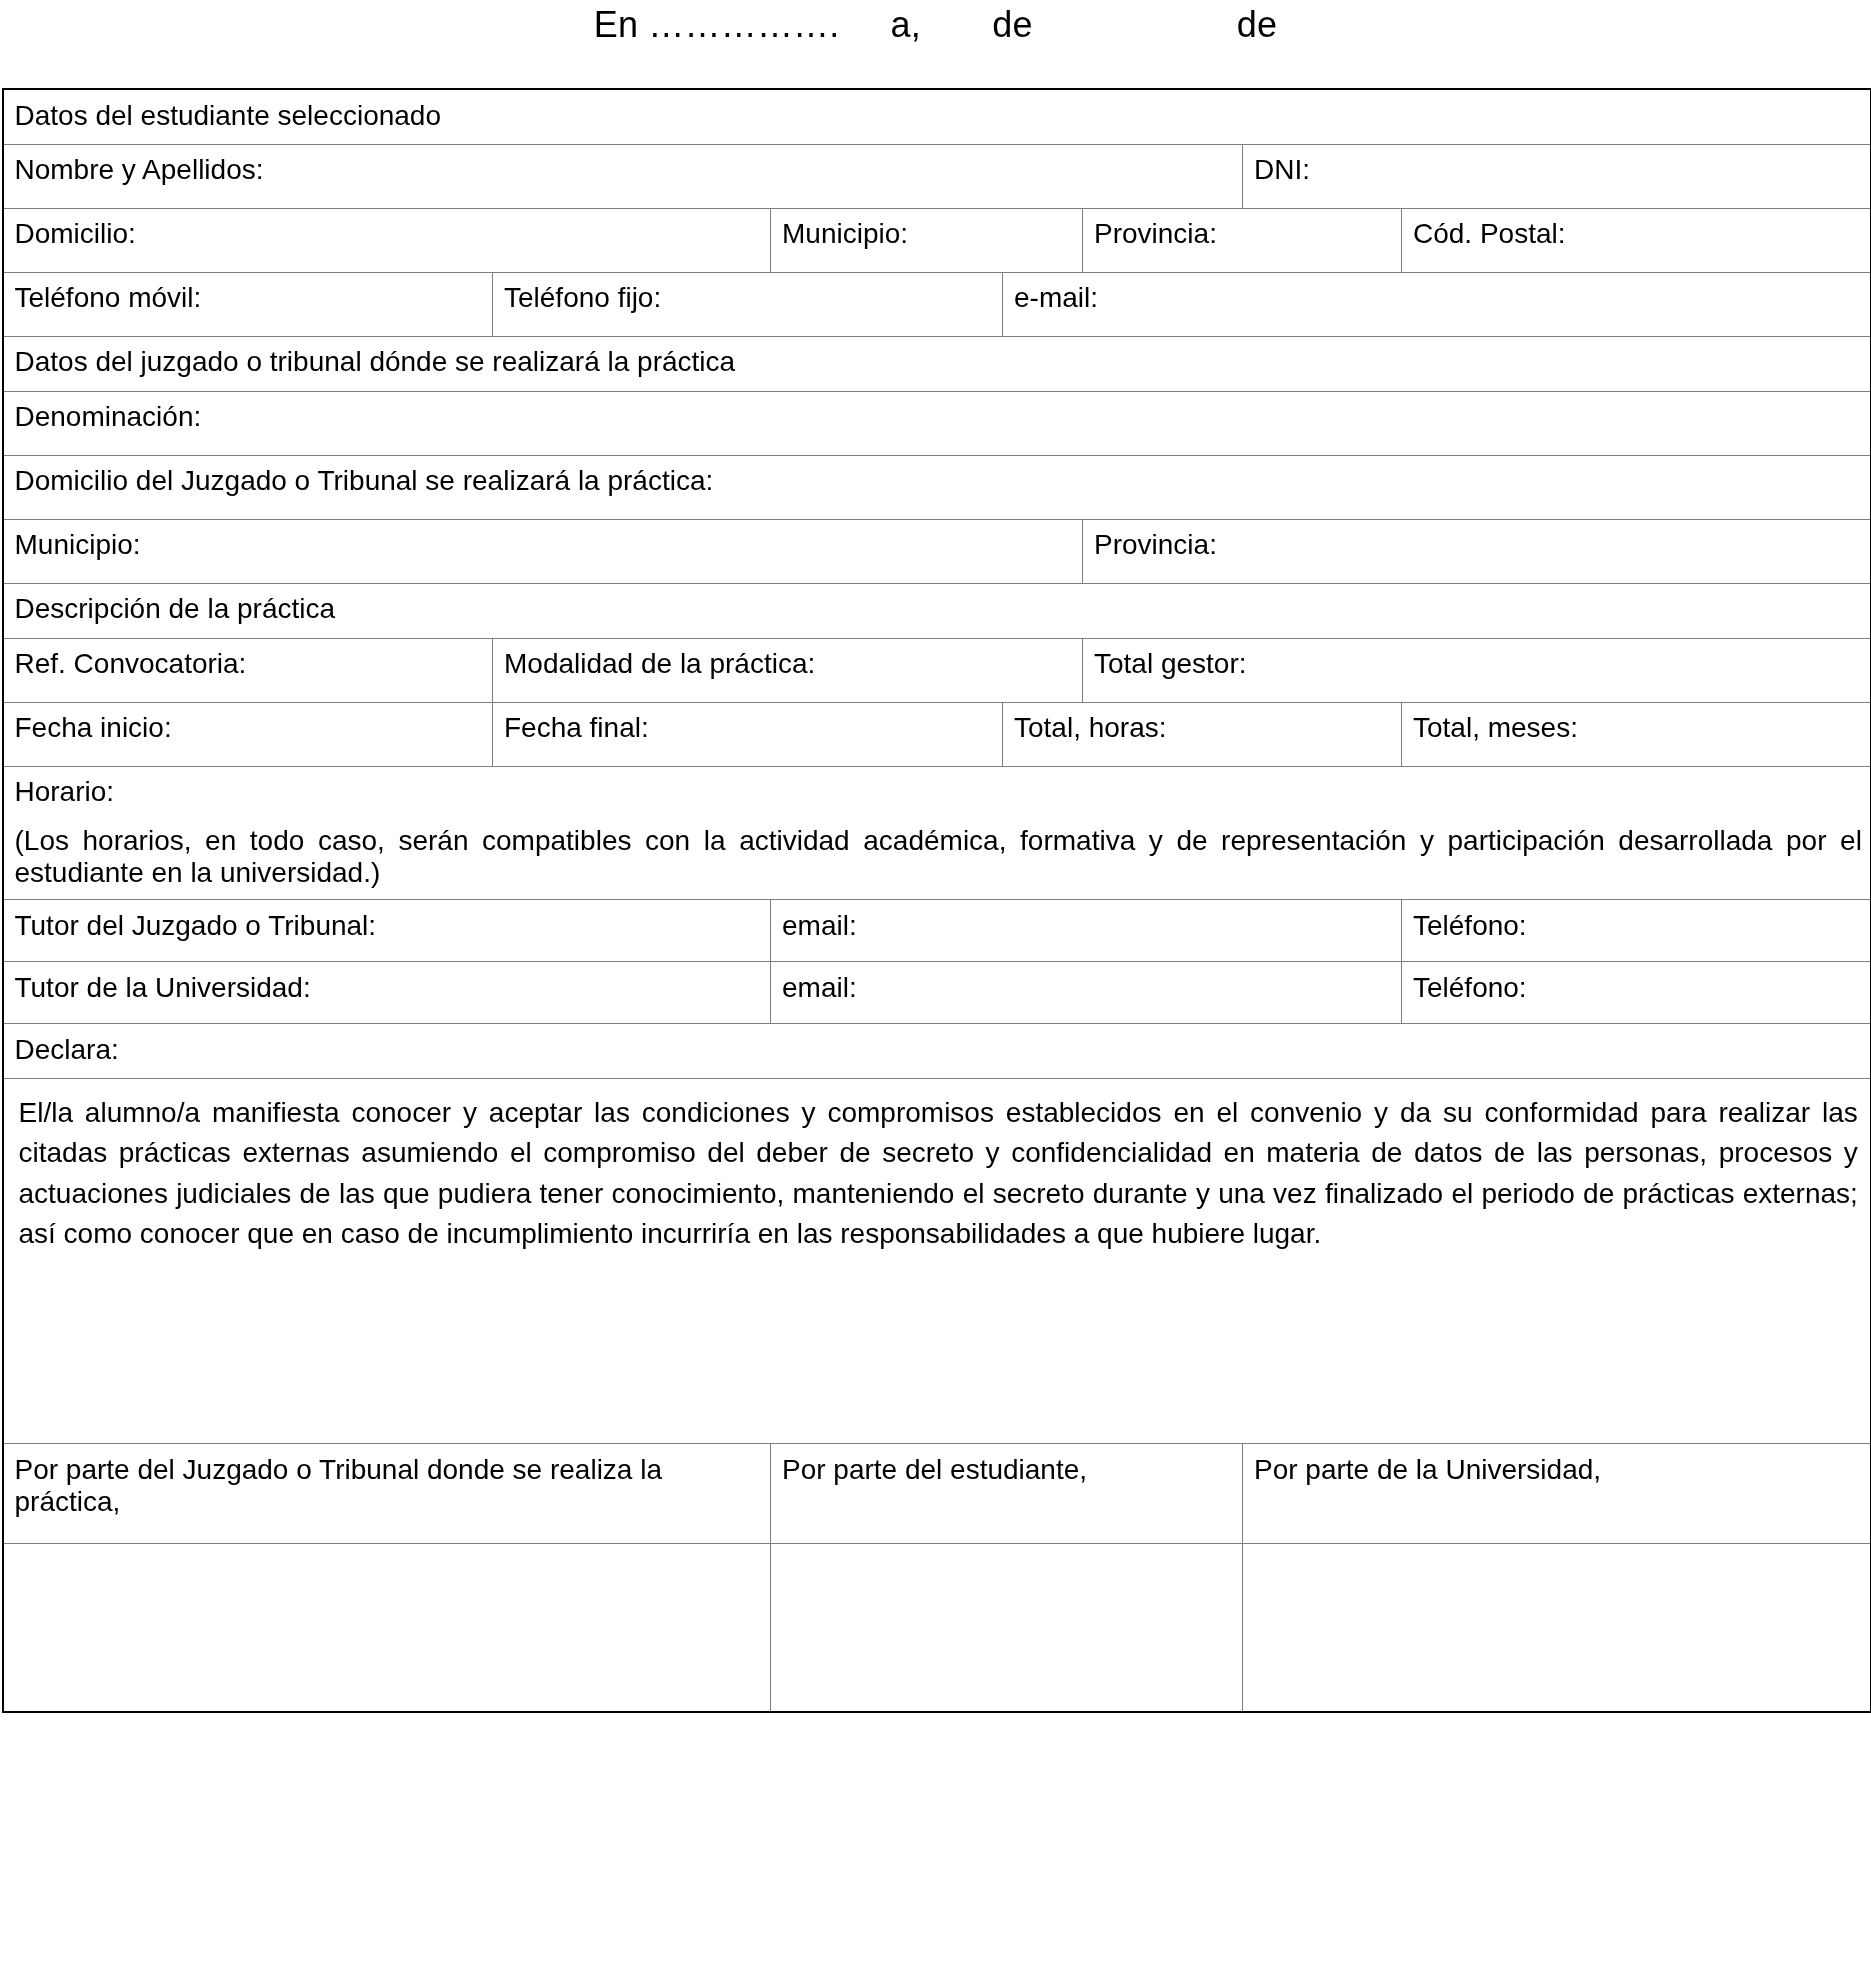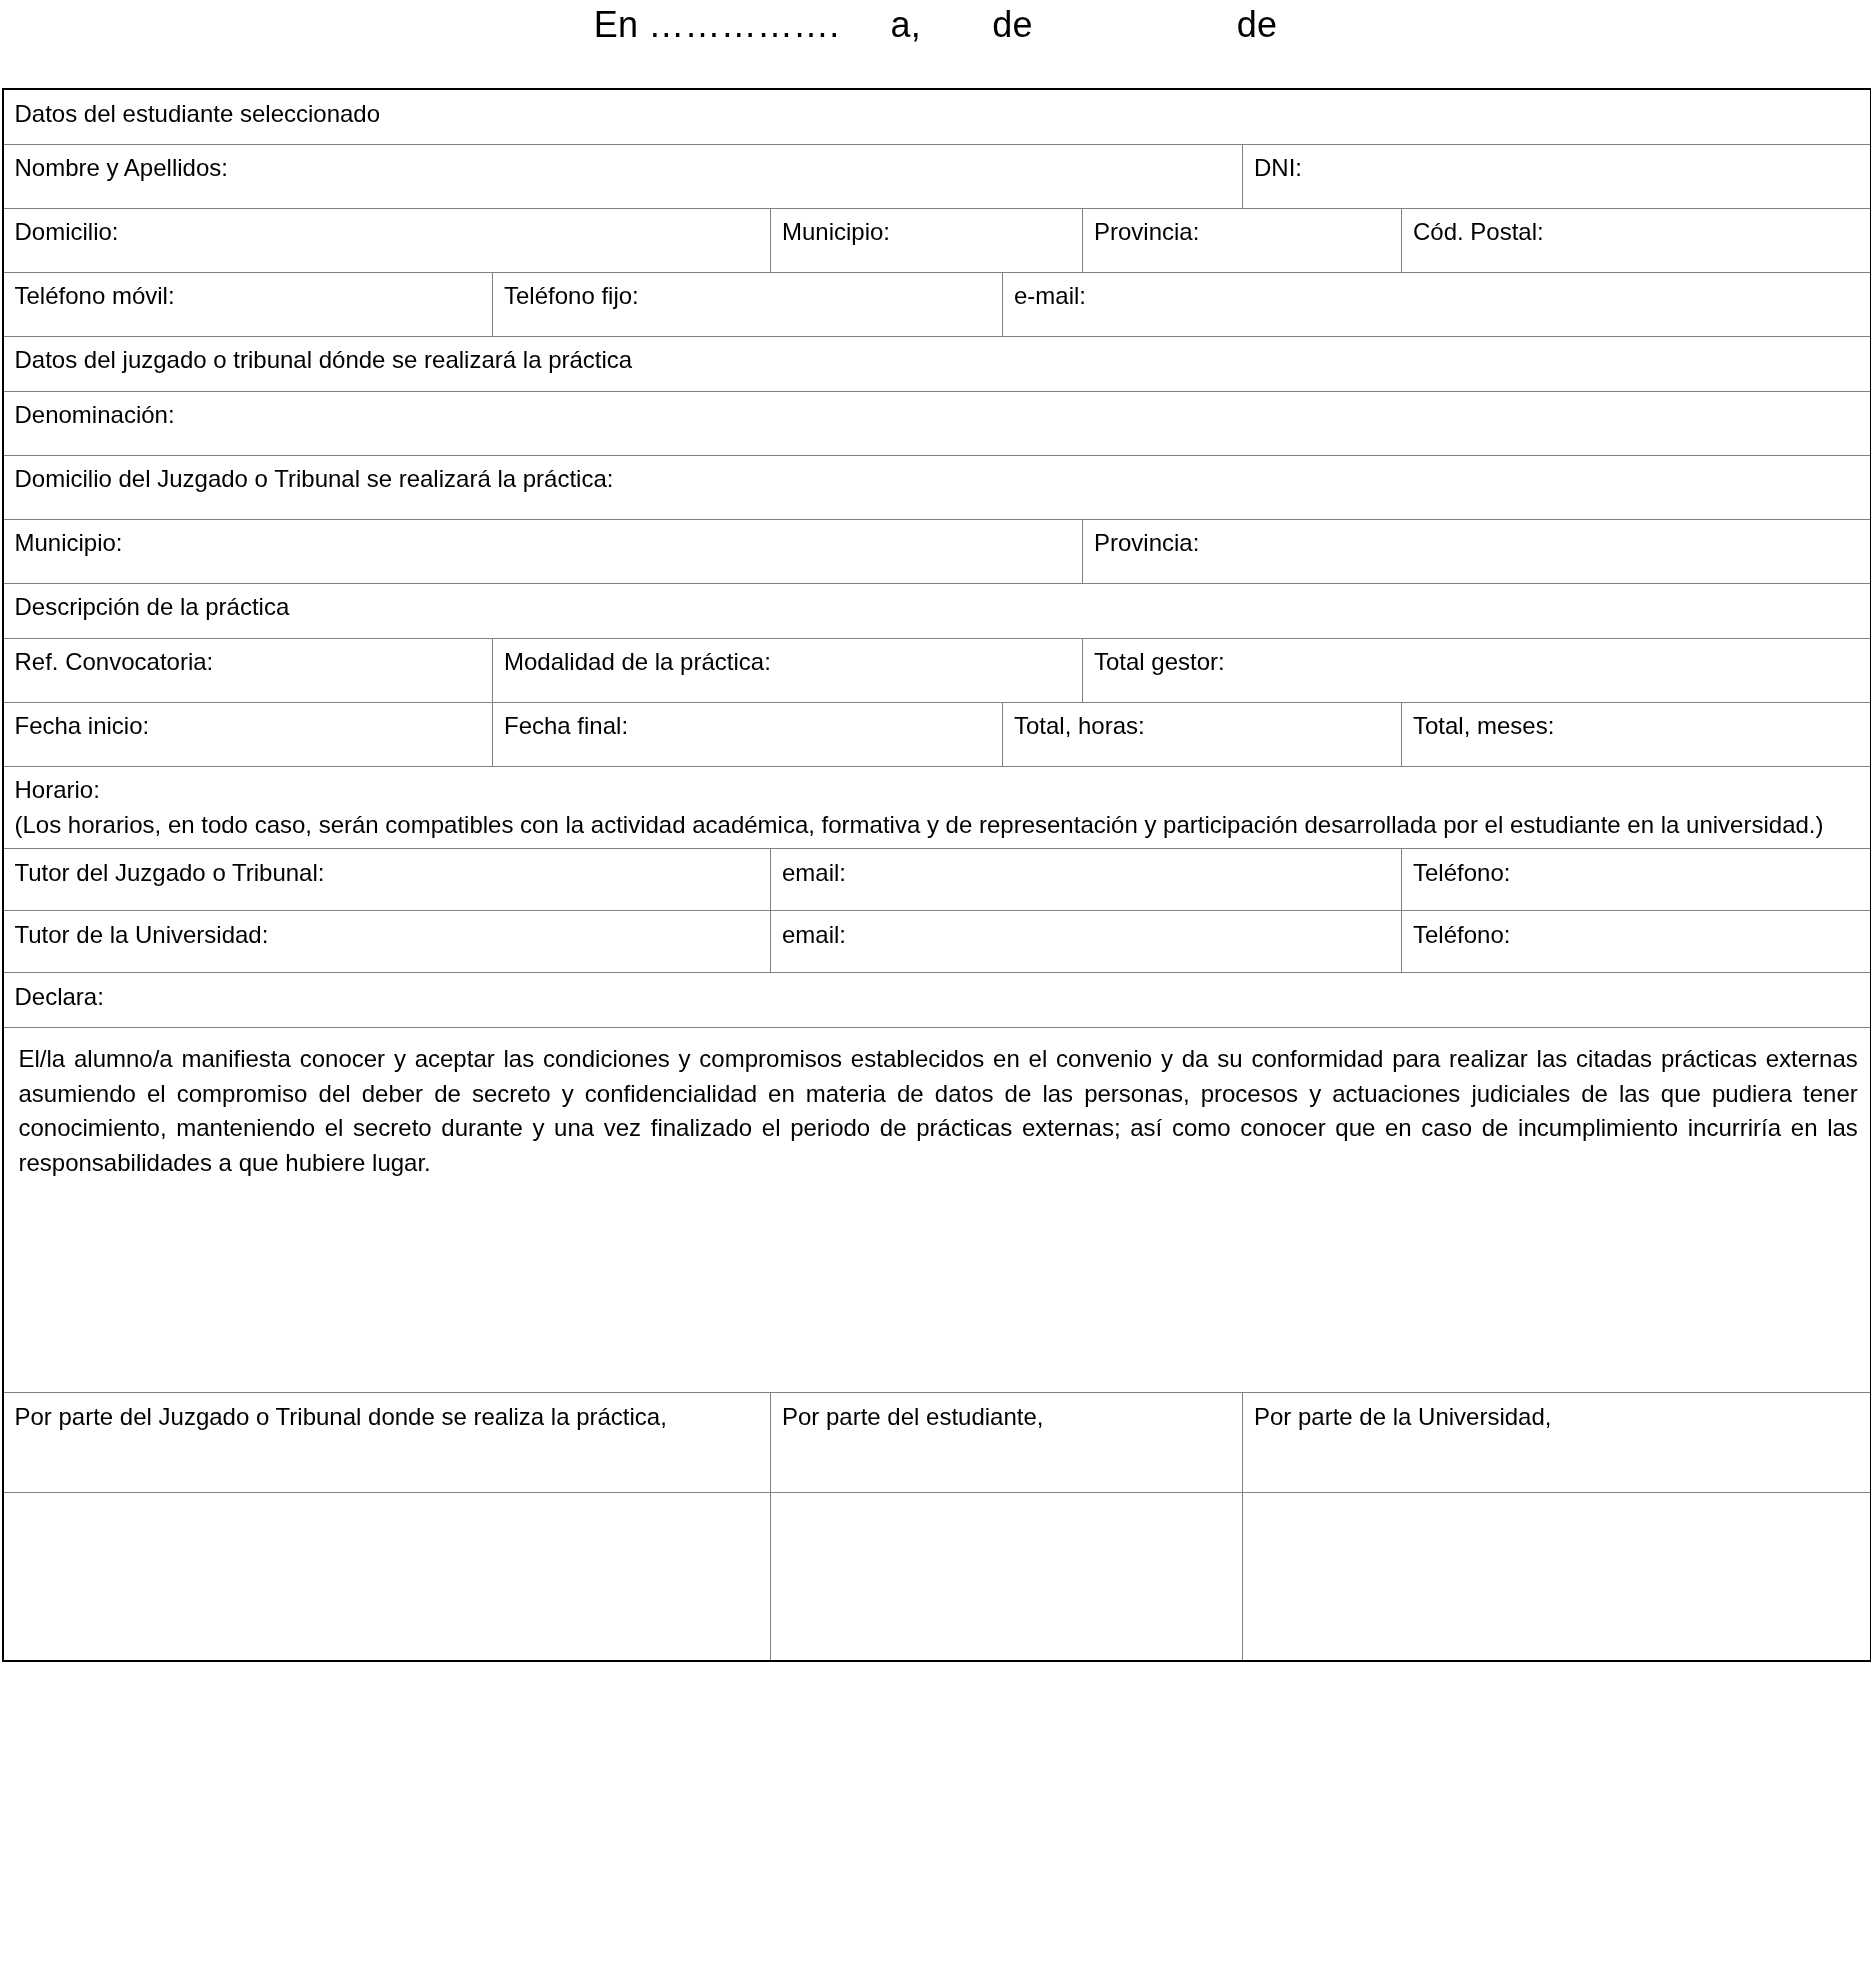--- a/index.html
+++ b/index.html
@@ -33,21 +33,21 @@
     border-collapse: collapse;
     table-layout: fixed;
     width: 1868px;
     margin: 0 0 0 1.8px;
     margin-top: 45px;
     border: 2.7px solid #000000;
   }
   table.form td {
     border: 1.8px solid #808080;
     vertical-align: top;
-    font-size: 24px;
+    font-size: 28px;
     line-height: 1.14;
     padding: 9.8px 8px 9.8px 10.7px;
     box-sizing: border-box;
     background: #ffffff;
   }
   td.section {
     background: #9BCCFB;
     border-top: 2.7px solid #000000;
     border-bottom: 2.7px solid #000000;
     border-left: 2.7px solid #000000;
@@ -56,21 +56,21 @@
     font-size: 28px;
   }
   tr.h-row td { height: 64px; }
   tr.h-row-b td { height: 62px; }
   tr.sec td { height: 55px; }
   .just {
     text-align: justify;
     text-justify: inter-word;
   }
   .horario-cell { padding-bottom: 5.3px; }
-  .horario-title { margin-bottom: 7px; }
+  .horario-title { margin-bottom: 17px; }
   .proyecto-cell { height: 348px; }
   .declara-body {
     height: 365px;
     padding-top: 52px;
     padding-left: 10.7px;
     padding-right: 12.5px;
   }
   .declara-body p {
     margin: 4px;
     text-align: justify;

